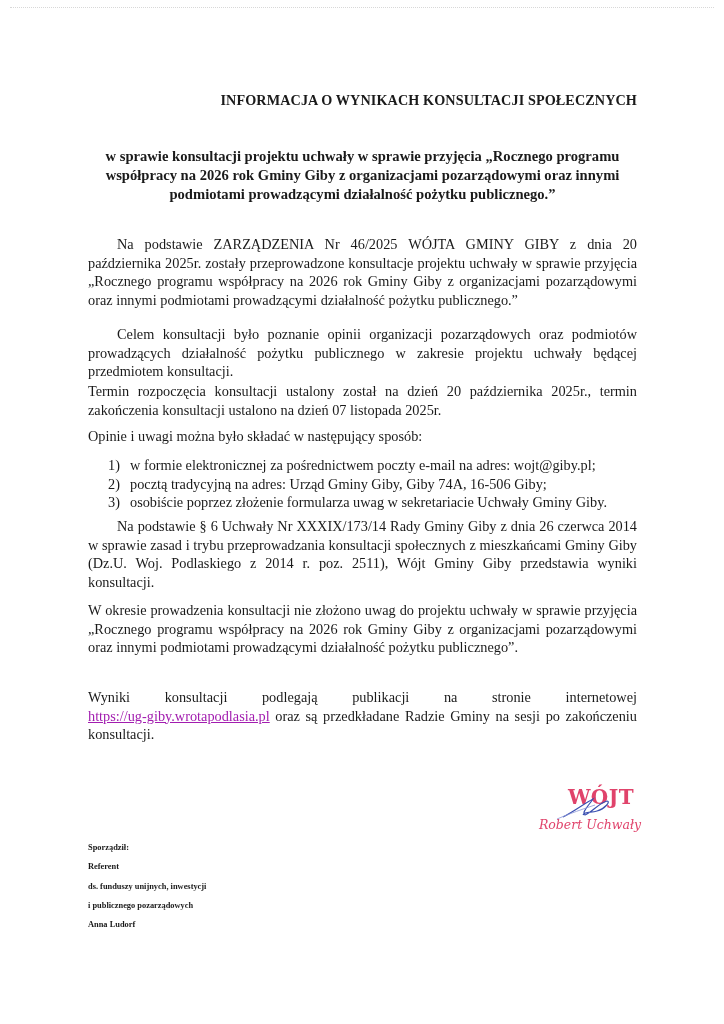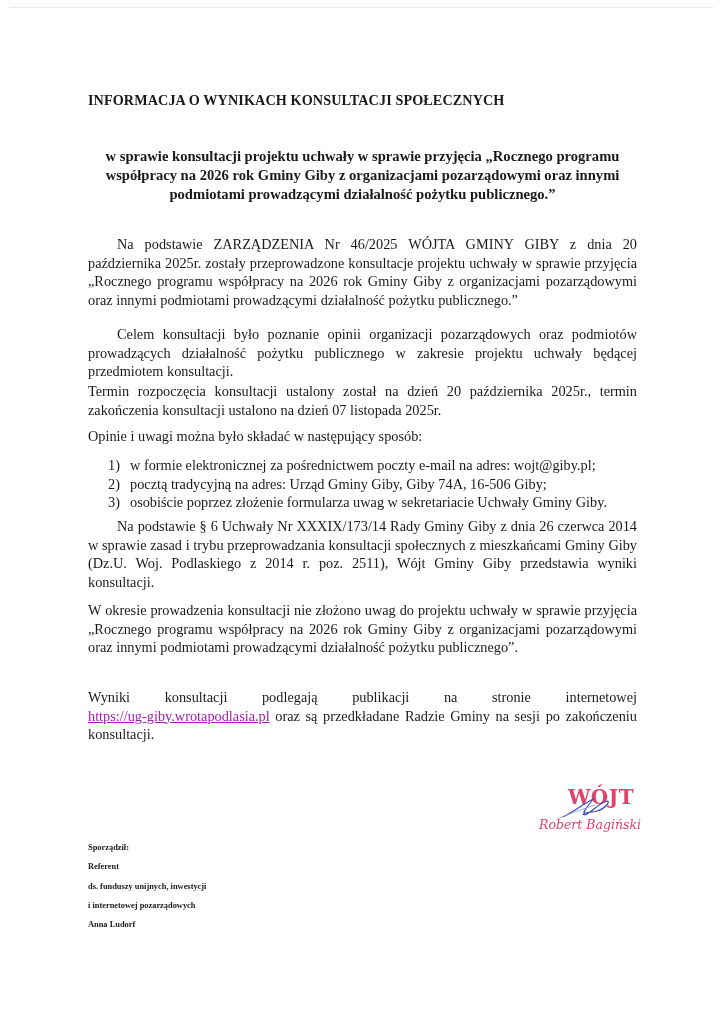--- a/index.html
+++ b/index.html
@@ -1,21 +1,21 @@
 <!DOCTYPE html>
 <html><head>
 <meta charset="utf-8">
 <style>
   html, body { margin: 0; padding: 0; background: #ffffff; }
   body { width: 724px; height: 1024px; position: relative; overflow: hidden;
          font-family: "Liberation Serif", "DejaVu Serif", serif; color: #1a1a1a; }
   .scan-edge { position: absolute; left: 10px; right: 10px; top: 7px; height: 1px;
                border-top: 1px dotted #d8d8d8; }
   .page { position: absolute; left: 88px; width: 549px; top: 0; }
-  .title { position: absolute; top: 92px; left: 0; width: 549px; text-align: left;
+  .title { position: absolute; top: 92px; left: 0; width: 549px; text-align: right;
            font-weight: bold; font-size: 14.2px; letter-spacing: 0.1px; }
   .subtitle { position: absolute; top: 147px; left: -6px; width: 561px; text-align: center;
               font-weight: bold; font-size: 14.6px; line-height: 19px; }
   .para { position: absolute; left: 0; width: 549px; font-size: 14.3px; line-height: 18.6px;
           text-align: justify; }
   .para.indent { text-indent: 29px; }
   .justify-last { text-align-last: justify; }
   .list { position: absolute; left: 20px; width: 540px; font-size: 14.3px; line-height: 18.6px; margin: 0; padding: 0; list-style: none; }
   .list li { white-space: nowrap; }
   .list .num { display: inline-block; width: 22px; }
@@ -54,22 +54,22 @@
     <span><a class="link">https://ug-giby.wrotapodlasia.pl</a><span> oraz są przedkładane Radzie Gminy na sesji po zakończeniu konsultacji.</span></span>
   </div>
 </div>
 
 <div class="sig">
   <div class="sig-role">WÓJT</div>
   <svg class="sig-scribble" width="70" height="26" viewBox="0 0 70 26">
     <path d="M8 22 C20 16, 30 8, 38 4 C34 10, 26 18, 30 20 C36 18, 44 8, 52 6 C56 6, 50 14, 42 16 C36 18, 30 16, 28 20" fill="none" stroke="#3a4fb0" stroke-width="1.2"></path>
     <path d="M2 24 C16 18, 28 14, 40 10" fill="none" stroke="#8a97d8" stroke-width="0.8"></path>
   </svg>
-  <div class="sig-name">Robert Bagiński</div>
+  <div class="sig-name">Robert Uchwały</div>
 </div>
 
 <div class="prepared">
   <div>Sporządził:</div>
   <div>Referent</div>
   <div>ds. funduszy unijnych, inwestycji</div>
-  <div>i internetowej pozarządowych</div>
+  <div>i publicznego pozarządowych</div>
   <div>Anna Ludorf</div>
 </div>
 
 </body></html>

